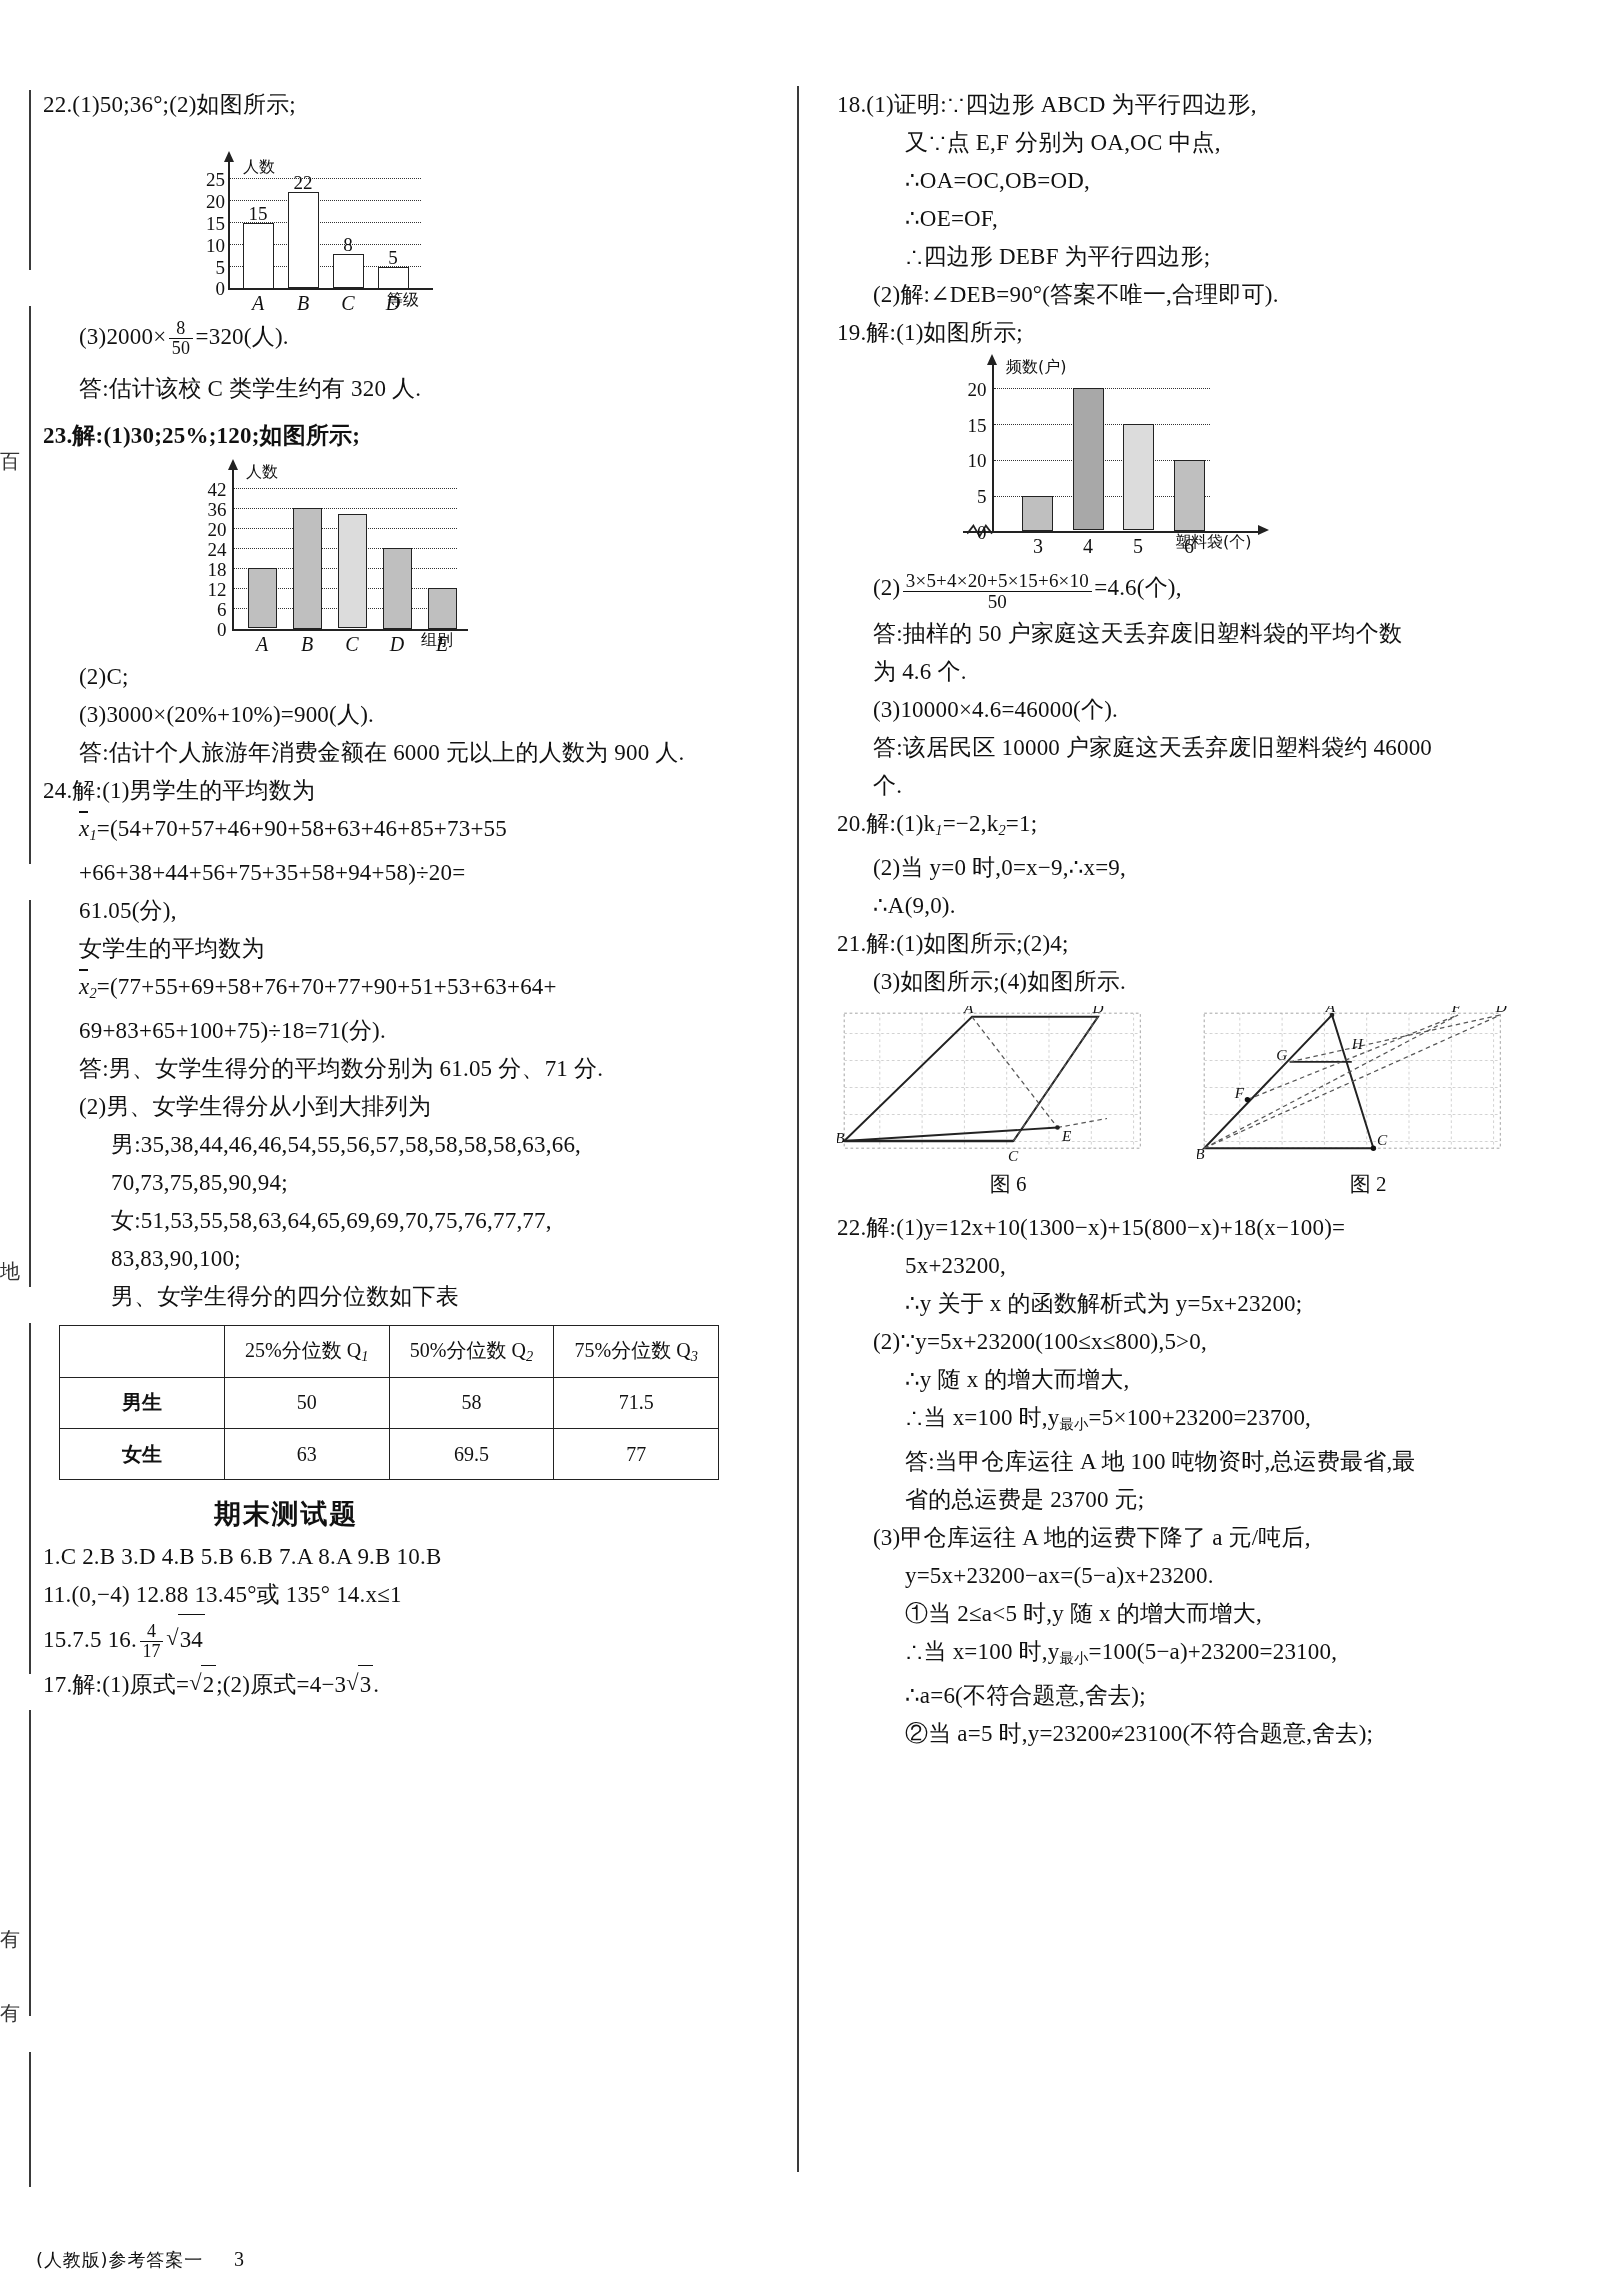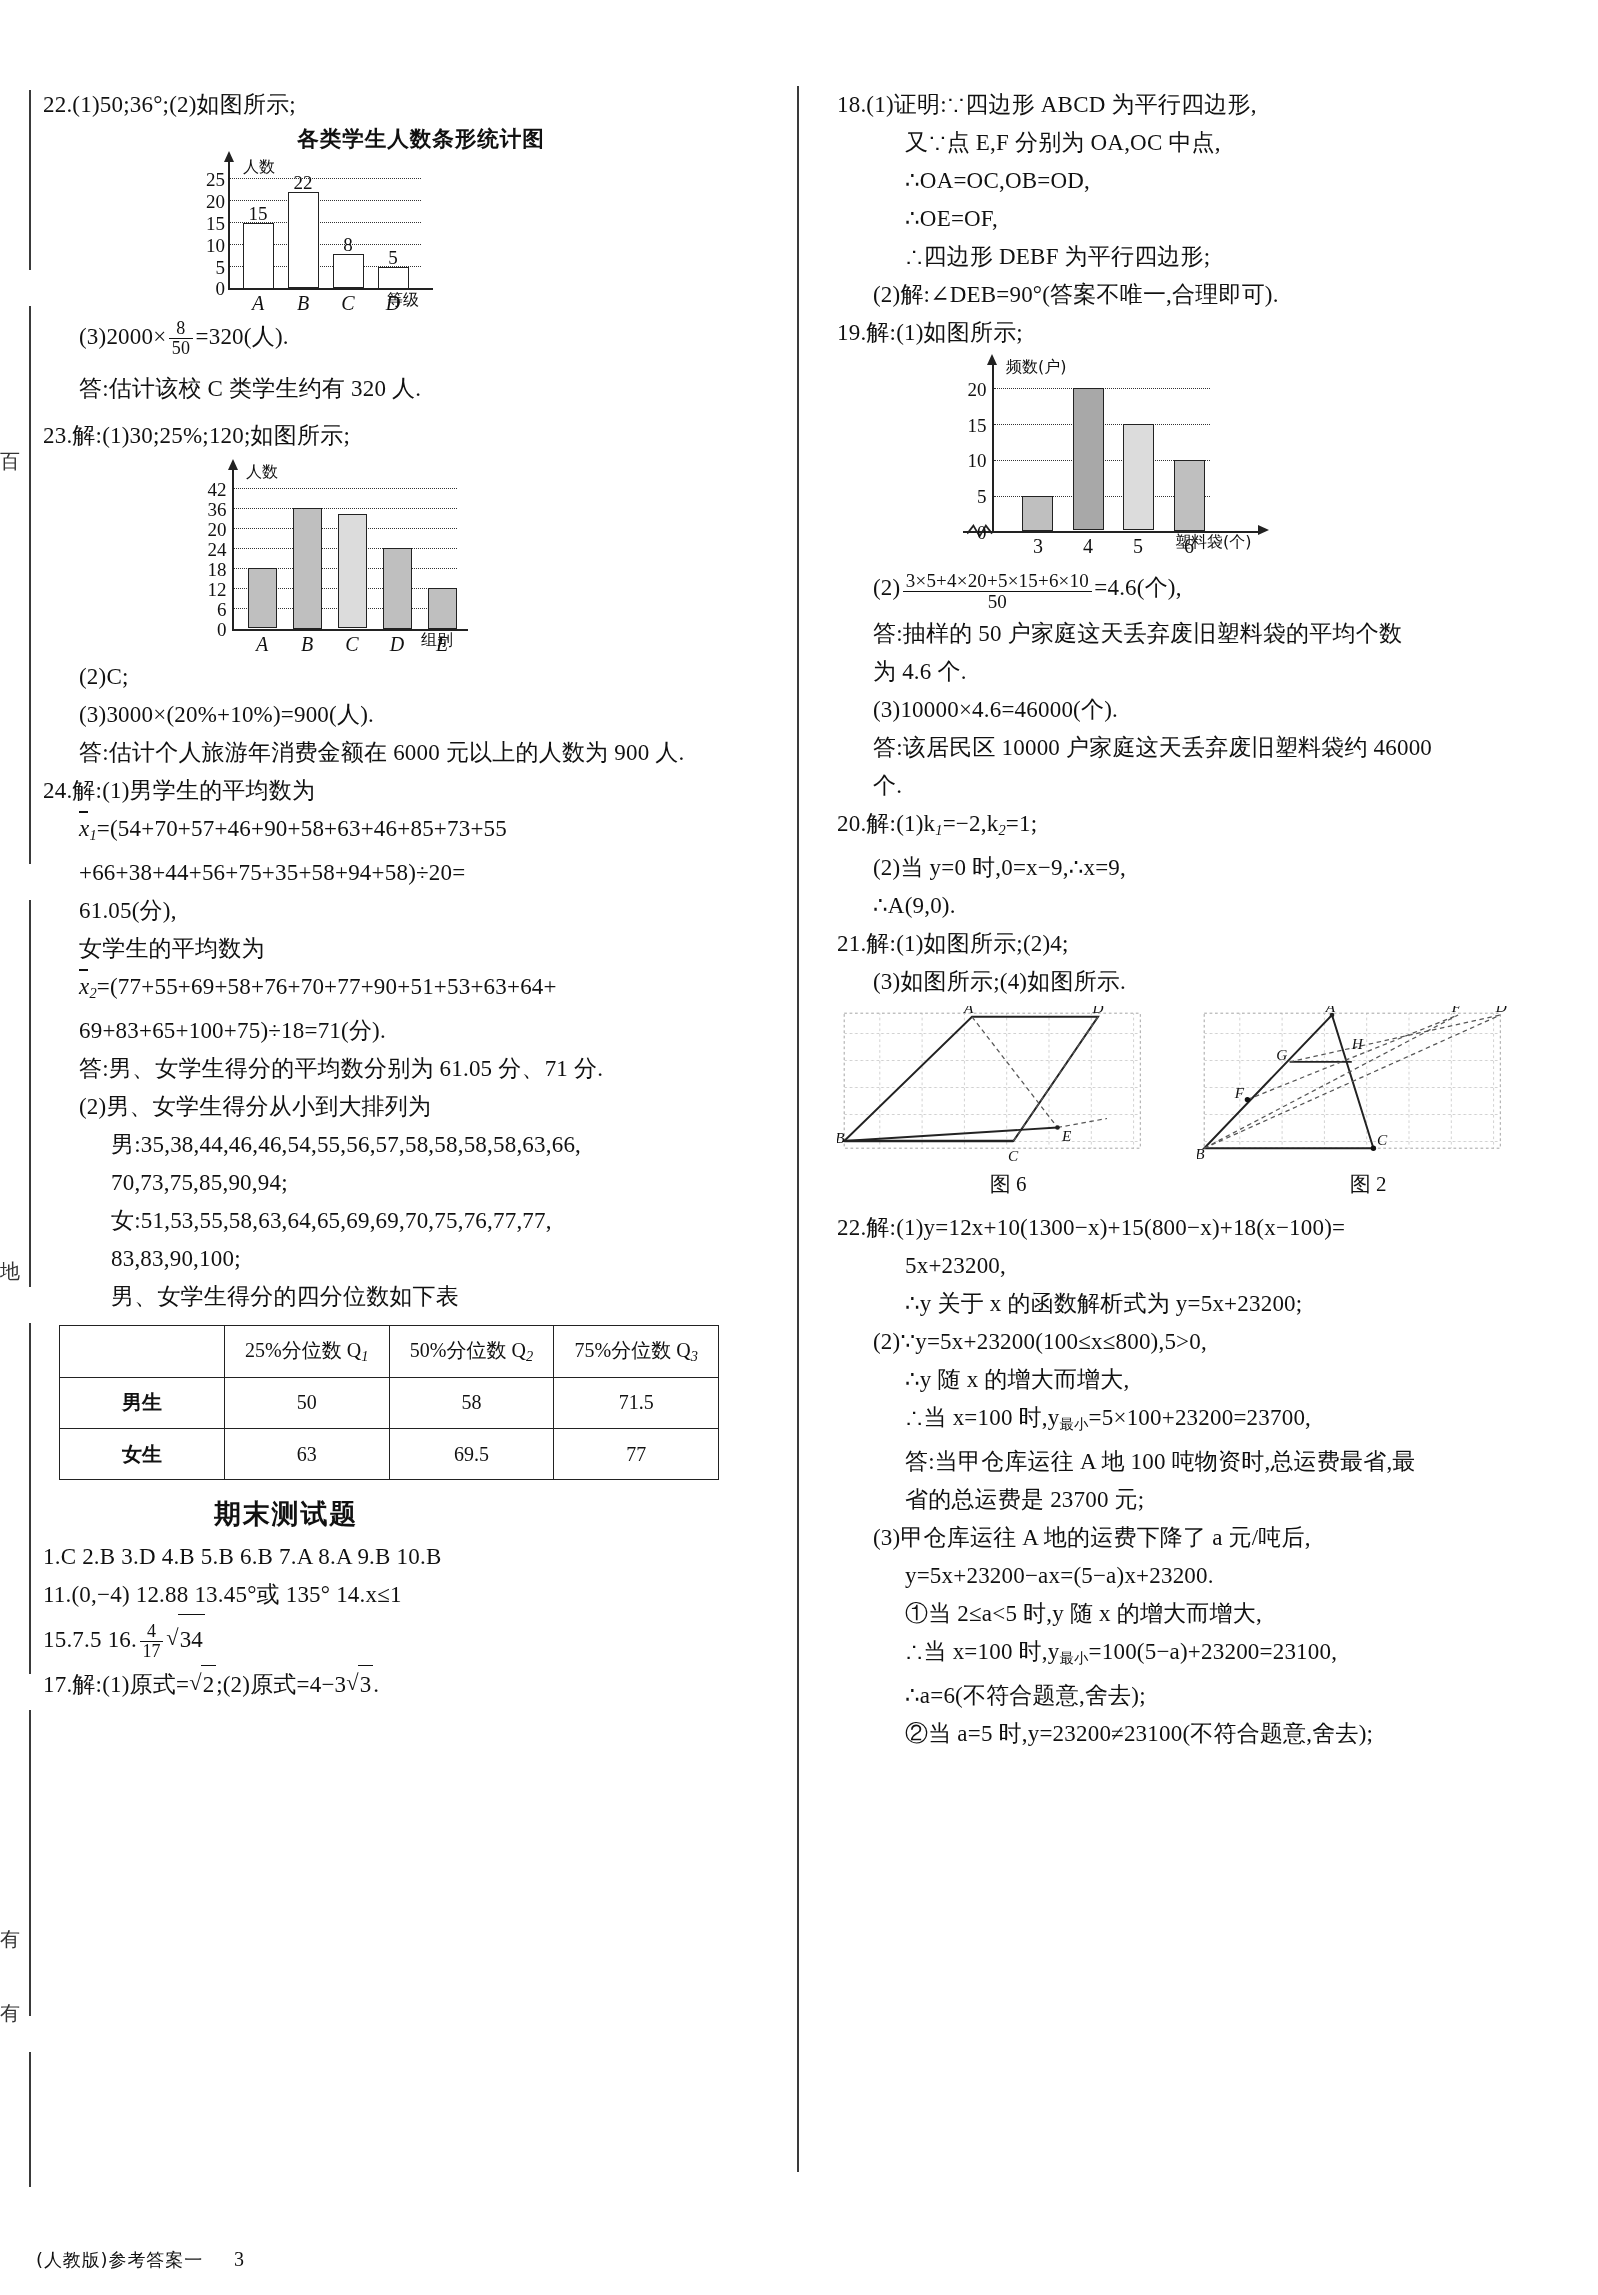--- a/index.html
+++ b/index.html
@@ -101,21 +101,20 @@
   <div class="stub" style="top:448px;">百</div>
   <div class="stub" style="top:1258px;">地</div>
   <div class="stub" style="top:2000px;">有</div>
   <div class="stub" style="top:1926px;">有</div>
 
   <div class="col col-left">
 
     <div class="ln">22.(1)50;36°;(2)如图所示;</div>
 
     <div class="chart-wrap" style="height:194px;">
-      <div class="chart-title" style="margin-left:36px;">各类学生人数条形统计图</div>
       <div class="plot" style="position:absolute;left:135px;top:31px;width:297px;height:153px;">
 
         <div class="axis-y" style="left:50px;top:7.2px;height:128px;"></div>
         <div class="arrow-up" style="left:46px;top:-3.6px;"></div>
         <div class="axis-x" style="left:50px;top:133px;width:205px;"></div>
         <div class="axname" style="left:65px;top:3.6px;">人数</div>
         <div class="axname" style="left:209px;top:137px;">等级</div>
 
         <div class="gl" style="left:52px;top:23.4px;width:191px;"></div>
         <div class="gl" style="left:52px;top:45px;width:191px;"></div>
@@ -145,21 +144,21 @@
         <div class="xtick" style="left:153px;top:138px;width:34px;">C</div>
         <div class="xtick" style="left:198px;top:138px;width:34px;">D</div>
       </div>
     </div>
 
     <div class="ln ind1">
       <span>(3)2000×</span><span class="frac"><span class="num">8</span><span class="den">50</span></span><span>=320(人).</span>
     </div>
     <div class="ln ind1" style="margin-top:12.6px;">答:估计该校 C 类学生约有 320 人.</div>
 
-    <div class="ln" style="margin-top:9px;">23.解:(1)30;25%;120;如图所示;</div>
+    <div class="ln" style="margin-top:9px;font-weight:bold;">23.解:(1)30;25%;120;如图所示;</div>
 
     <div class="chart-wrap" style="height:203px;">
       <div class="plot" style="position:absolute;left:135px;top:7.2px;width:360px;height:189px;">
         <div class="axis-y" style="left:54px;top:7.2px;height:160px;"></div>
         <div class="arrow-up" style="left:50px;top:-3.6px;"></div>
         <div class="axis-x" style="left:54px;top:166px;width:236px;"></div>
         <div class="axname" style="left:68px;top:1.8px;">人数</div>
         <div class="axname" style="left:243px;top:169px;">组别</div>
 
         <div class="gl" style="left:56px;top:25px;width:223px;"></div>

